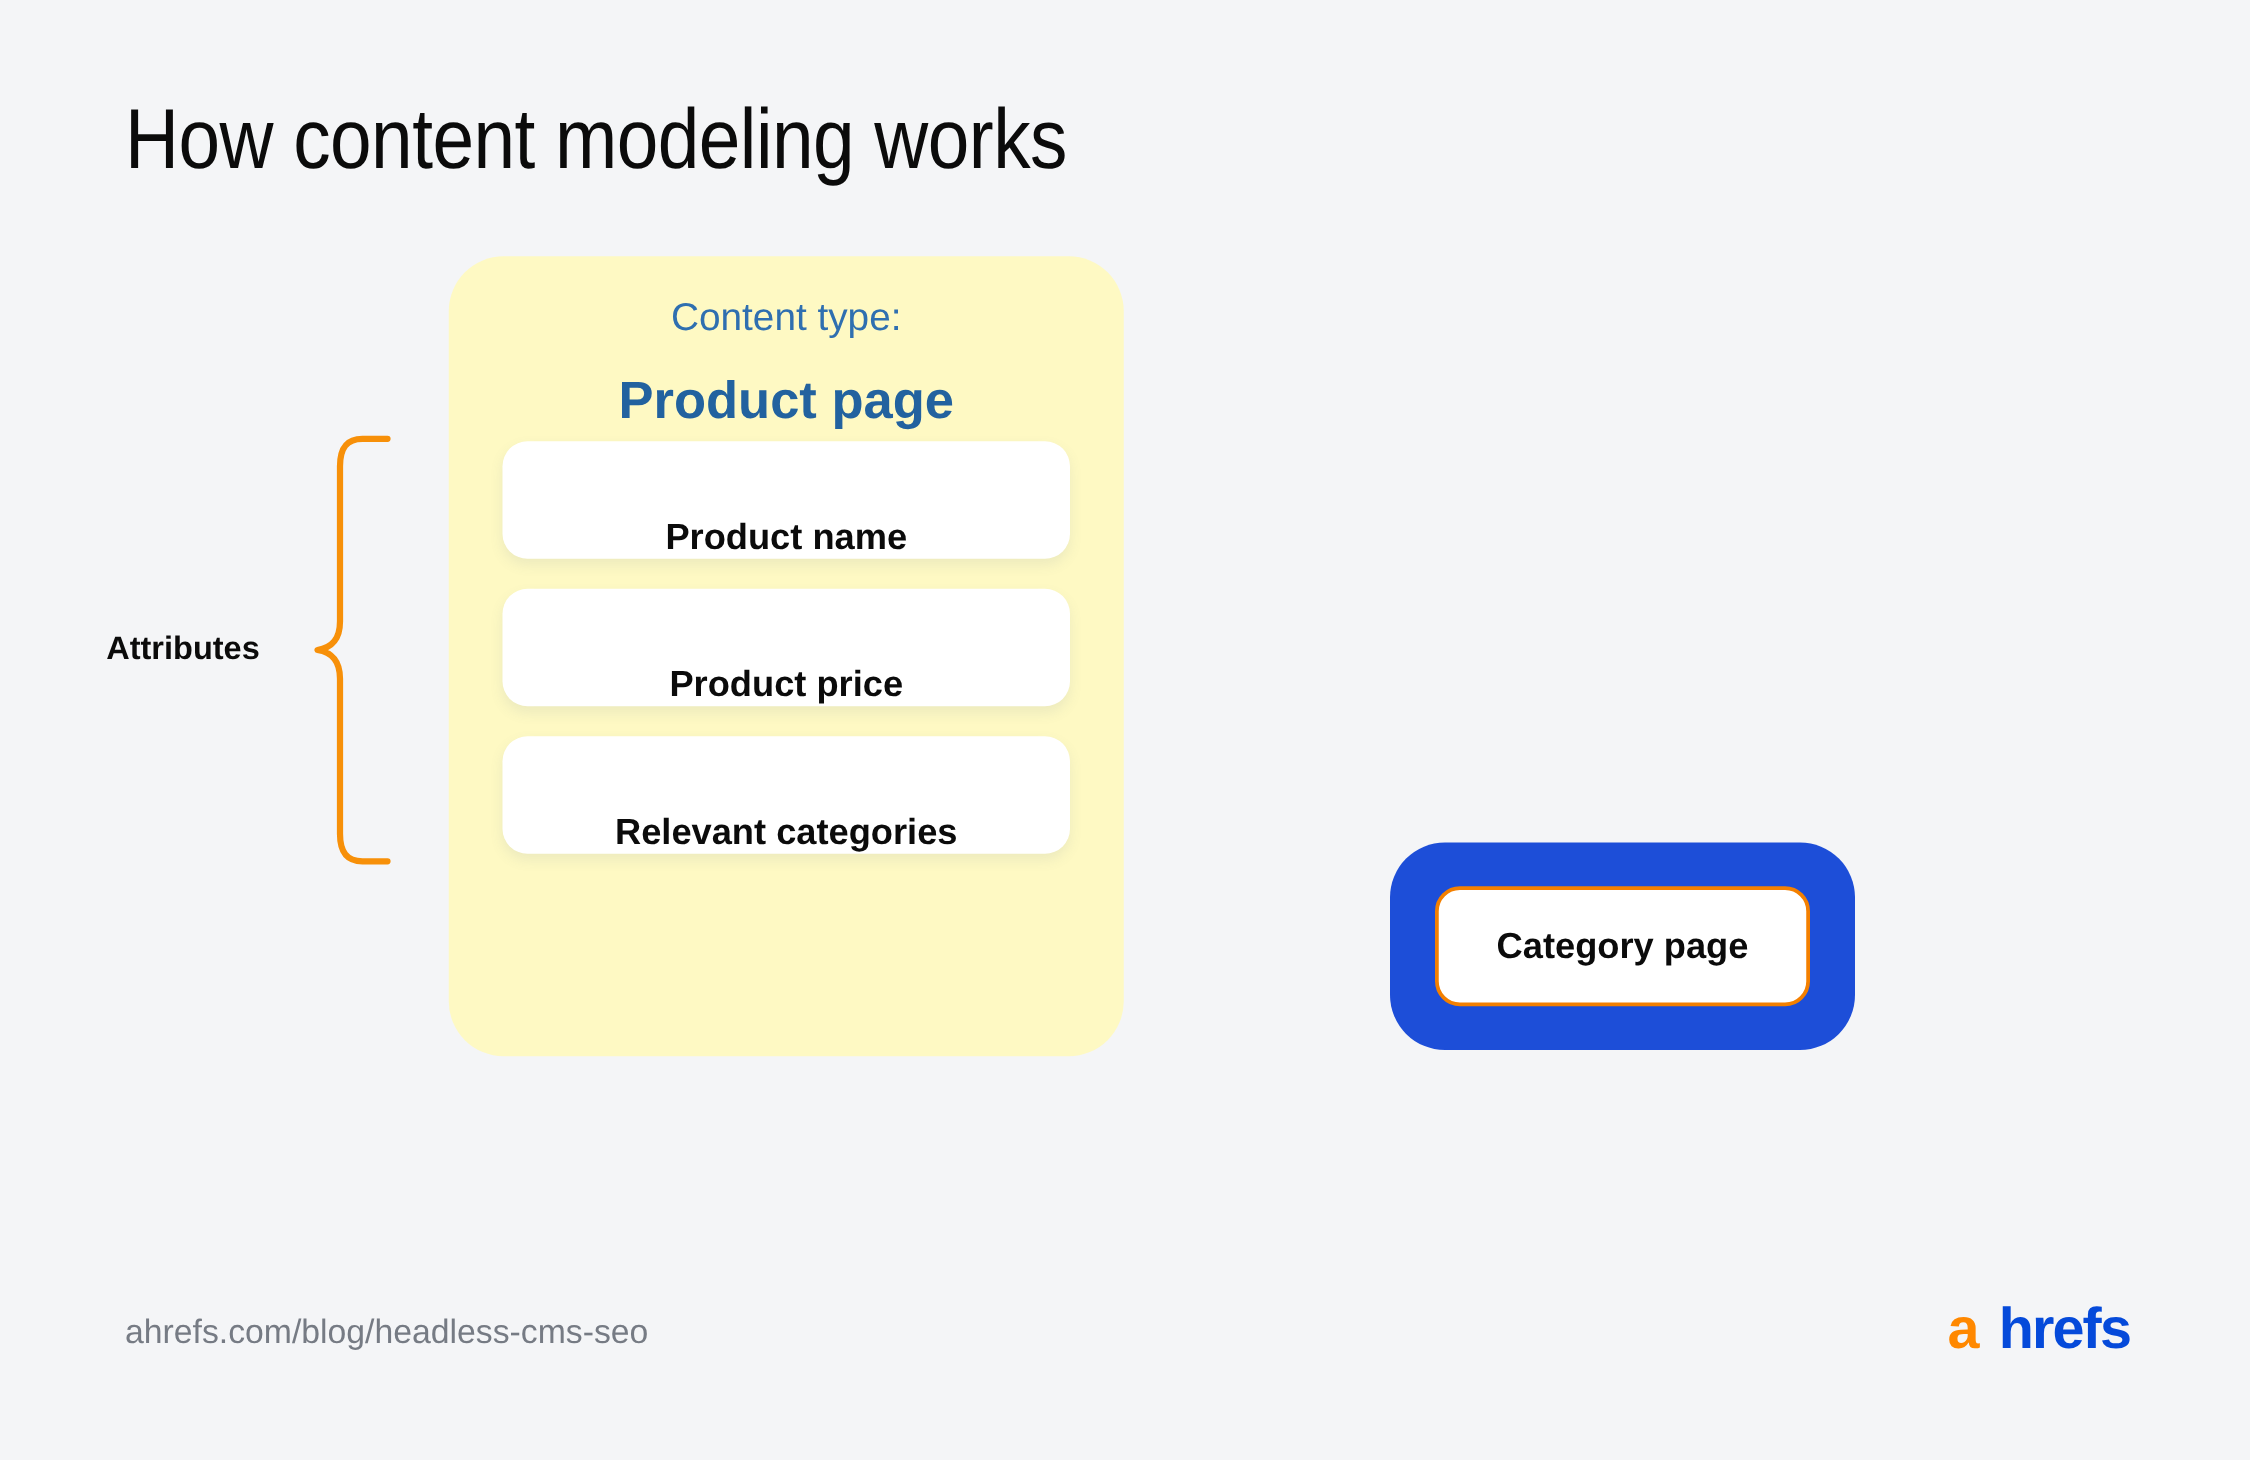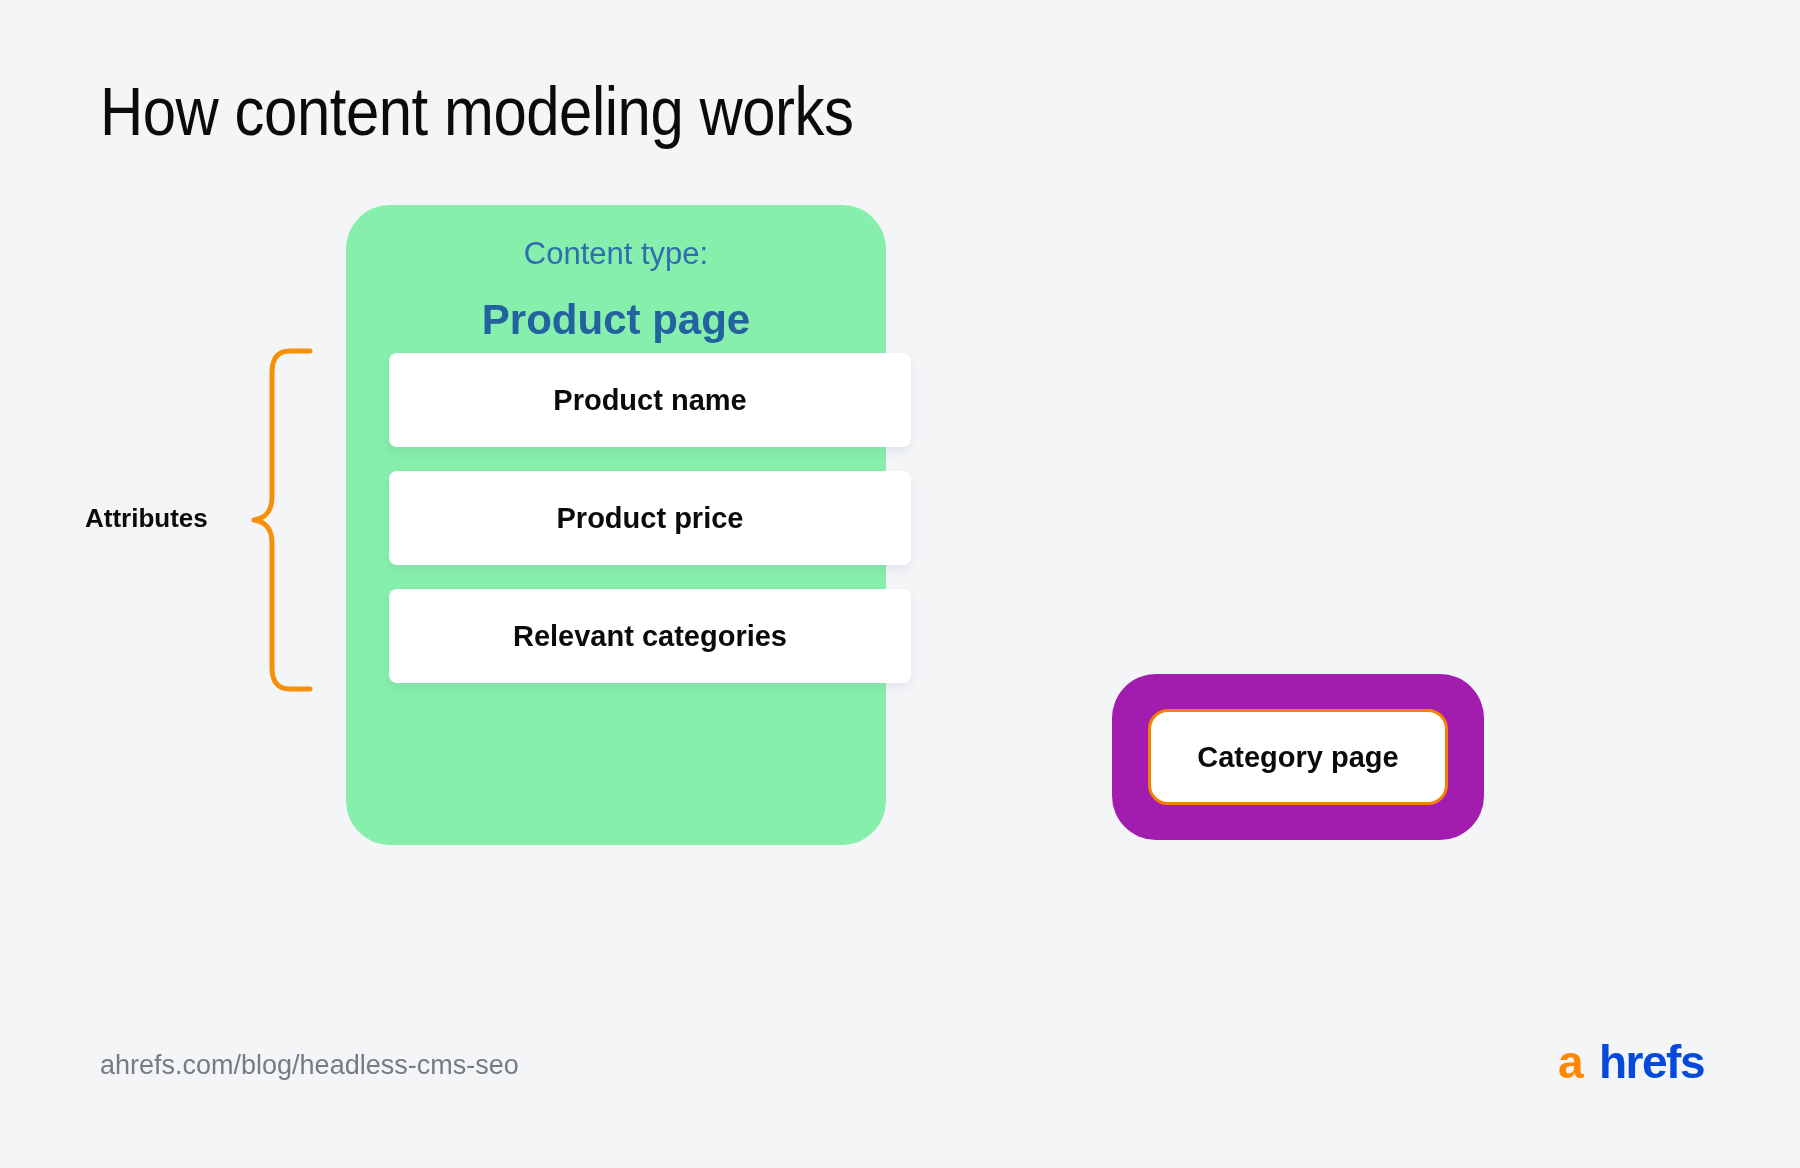--- a/index.html
+++ b/index.html
@@ -30,25 +30,25 @@
     letter-spacing:-0.5px;
     font-family:"Liberation Sans Narrow","Liberation Sans", sans-serif;
     transform:scaleX(0.88);
     transform-origin:left center;
     white-space:nowrap;
   }
 
   
   #content-type-panel {
     position:absolute;
-    left:346px;
+    left:359px;
     top:205px;
     width:540px;
     height:640px;
-    background:#86efac;
+    background:#fef9c3;
     border-radius:44px;
   }
 
   #content-type-header {
     position:absolute;
     left:0;
     top:30px;
     width:100%;
     text-align:center;
     line-height:1.25;
@@ -68,26 +68,26 @@
   }
 
   
   #attribute-card-list {
     position:absolute;
     left:43px;
     top:148px;
     width:454px;
   }
   .attribute-card {
-    width:522px;
+    width:454px;
     height:94px;
     background:#ffffff;
-    border-radius:8px;
+    border-radius:20px;
     display:flex;
-    align-items:center;
+    align-items:flex-end;
     justify-content:center;
     margin-bottom:24px;
     box-shadow:0 5px 10px rgba(80,110,150,0.10);
   }
   .attribute-card-label {
     font-size:29px;
     font-weight:700;
     color:#0b0b0b;
     white-space:nowrap;
   }
@@ -139,21 +139,21 @@
     top:44px;
   }
 
   
   #category-page-wrap {
     position:absolute;
     left:1112px;
     top:674px;
     width:372px;
     height:166px;
-    background:#a21caf;
+    background:#1d4ed8;
     border-radius:44px;
   }
   #category-page-box {
     position:absolute;
     left:36px;
     top:35px;
     width:300px;
     height:96px;
     background:#ffffff;
     border:3px solid #f48000;

